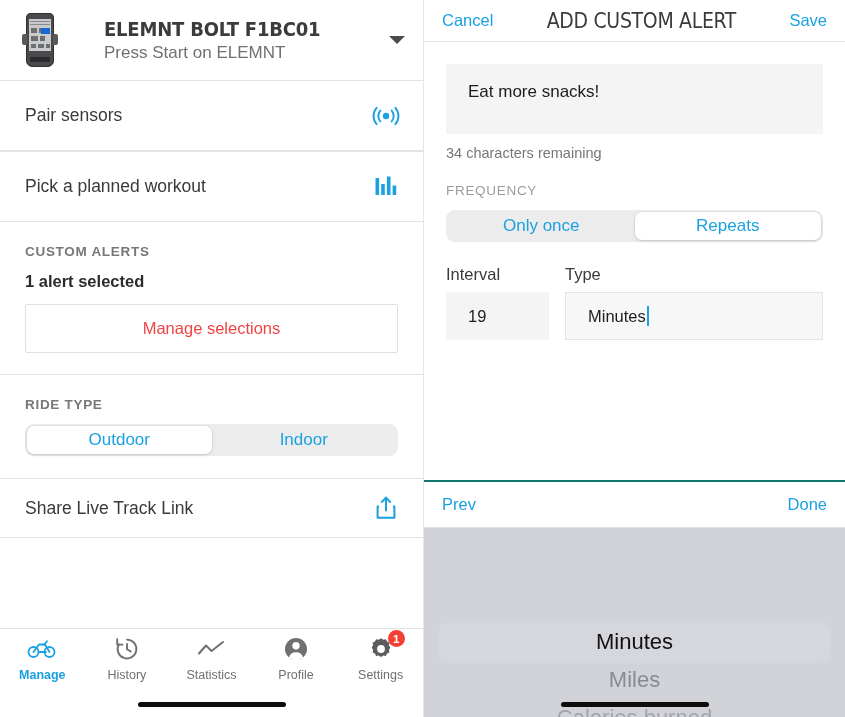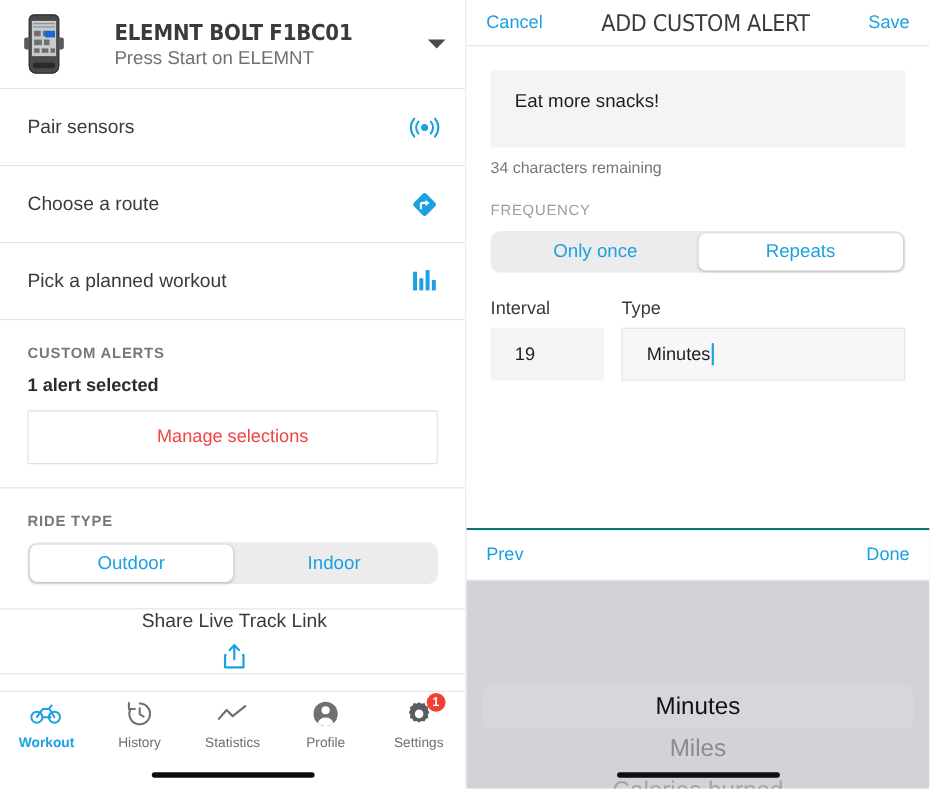--- a/index.html
+++ b/index.html
@@ -185,21 +185,21 @@
     cursor: pointer;
   }
 
   .seg-control {
     margin-top: 12px;
     display: flex;
     background: #ececec;
     border-radius: 9px;
     padding: 2px;
     box-sizing: border-box;
-    height: 38px;
+    height: 32px;
   }
   .seg-btn {
     flex: 1 1 50%;
     display: flex;
     align-items: center;
     justify-content: center;
     font-size: 17px;
     color: #1ba1e2;
     border-radius: 7px;
     cursor: pointer;
@@ -208,21 +208,20 @@
     background: #ffffff;
     box-shadow: 0 1px 3px rgba(0,0,0,0.16), 0 0 0 0.5px rgba(0,0,0,0.05);
   }
 
   .share-row {
     display: flex;
     align-items: center;
     height: 58px;
     padding: 0 22px 0 25px;
     box-sizing: border-box;
-    flex-direction: column;
   }
 
   
   .tabbar {
     position: absolute;
     left: 0; right: 0; bottom: 0;
     height: 89px;
     background: #ffffff;
     border-top: 1px solid #e3e3e3;
     box-sizing: border-box;
@@ -479,30 +478,20 @@
           <circle cx="14" cy="10" r="3.2" fill="#1ba1e2"></circle>
           <path d="M8.4 4.6a8 8 0 0 0 0 10.8" stroke="#1ba1e2" stroke-width="1.9" fill="none" stroke-linecap="round"></path>
           <path d="M19.6 4.6a8 8 0 0 1 0 10.8" stroke="#1ba1e2" stroke-width="1.9" fill="none" stroke-linecap="round"></path>
           <path d="M4.6 1.8a12.5 12.5 0 0 0 0 16.4" stroke="#1ba1e2" stroke-width="1.9" fill="none" stroke-linecap="round"></path>
           <path d="M23.4 1.8a12.5 12.5 0 0 1 0 16.4" stroke="#1ba1e2" stroke-width="1.9" fill="none" stroke-linecap="round"></path>
         </svg>
       </div>
     </div>
     <div class="hr"></div>
 
-    <div class="nav-row">
-      <div class="nav-label">Choose a route</div>
-      <div class="nav-icon">
-        <svg width="26" height="26" viewBox="0 0 26 26">
-          <rect x="13" y="1.6" width="16" height="16" rx="2.6" transform="rotate(45 13 1.6)" fill="#1ba1e2"></rect>
-          <path d="M9.6 16.4v-3.1a1.8 1.8 0 0 1 1.8-1.8h4.6" stroke="#ffffff" stroke-width="2" fill="none" stroke-linecap="round" stroke-linejoin="round"></path>
-          <path d="M13.8 8.6l3.4 2.9-3.4 2.9z" fill="#ffffff"></path>
-        </svg>
-      </div>
-    </div>
     <div class="hr"></div>
 
     <div class="nav-row">
       <div class="nav-label">Pick a planned workout</div>
       <div class="nav-icon">
         <svg width="24" height="22" viewBox="0 0 24 22">
           <rect x="1.5" y="2" width="3.6" height="17" fill="#1ba1e2"></rect>
           <rect x="7.2" y="8" width="3.6" height="11" fill="#1ba1e2"></rect>
           <rect x="12.9" y="0.5" width="3.6" height="18.5" fill="#1ba1e2"></rect>
           <rect x="18.6" y="9.5" width="3.6" height="9.5" fill="#1ba1e2"></rect>
@@ -546,21 +535,21 @@
         <div class="tab active">
           <div class="tab-icon">
             <svg width="30" height="20" viewBox="0 0 30 20">
               <circle cx="6.5" cy="13" r="5" stroke="#1ba1e2" stroke-width="1.8" fill="none"></circle>
               <circle cx="22.5" cy="13" r="5" stroke="#1ba1e2" stroke-width="1.8" fill="none"></circle>
               <path d="M6.5 13L12 5.5h6l4.5 7.5" stroke="#1ba1e2" stroke-width="1.8" fill="none" stroke-linejoin="round" stroke-linecap="round"></path>
               <path d="M12 13h7" stroke="#1ba1e2" stroke-width="1.8" fill="none" stroke-linecap="round"></path>
               <path d="M17.5 5.5l2.5-3.2" stroke="#1ba1e2" stroke-width="1.8" fill="none" stroke-linecap="round"></path>
             </svg>
           </div>
-          <div class="tab-label">Workout</div>
+          <div class="tab-label">Manage</div>
         </div>
 
         <div class="tab">
           <div class="tab-icon">
             <svg width="26" height="26" viewBox="0 0 26 26">
               <path d="M13 3.6a9.4 9.4 0 1 1-8.2 4.8" stroke="#6f7072" stroke-width="1.9" fill="none" stroke-linecap="round"></path>
               <path d="M3.2 3.2v5.4h5.4" stroke="#6f7072" stroke-width="1.9" fill="none" stroke-linecap="round" stroke-linejoin="round"></path>
               <path d="M13 8v5.2l3.6 2.2" stroke="#6f7072" stroke-width="1.9" fill="none" stroke-linecap="round" stroke-linejoin="round"></path>
             </svg>
           </div>

